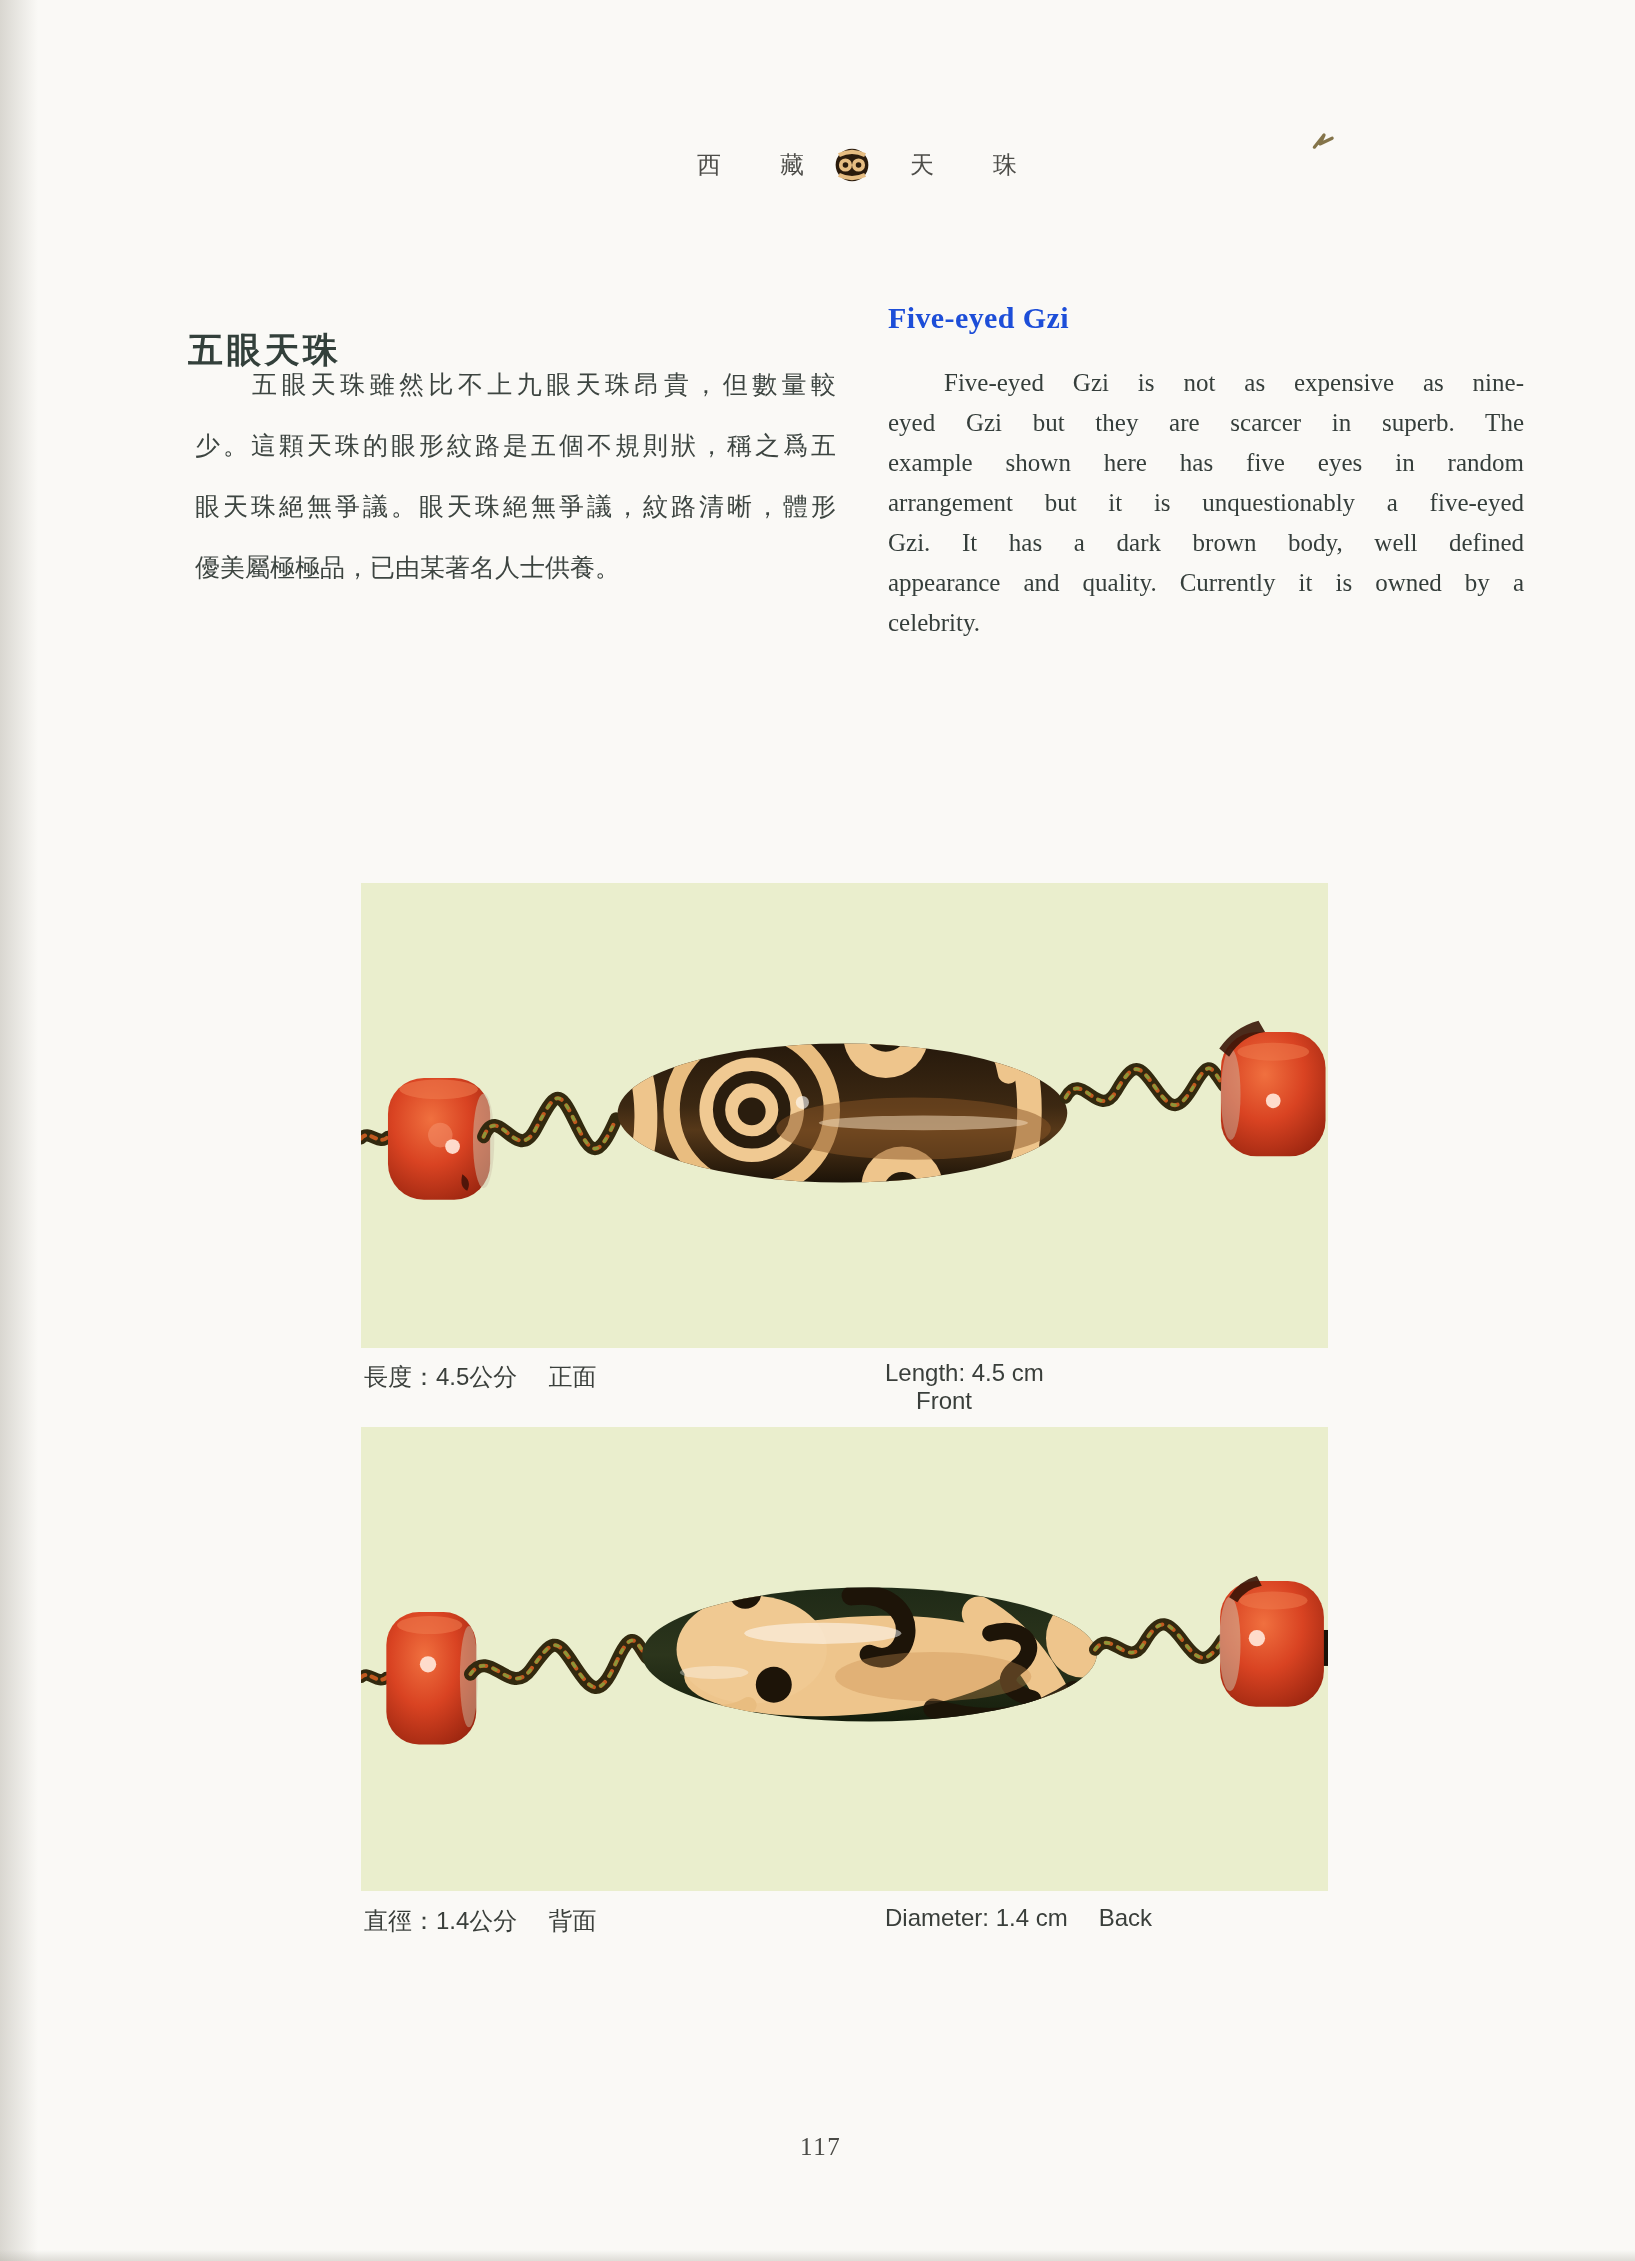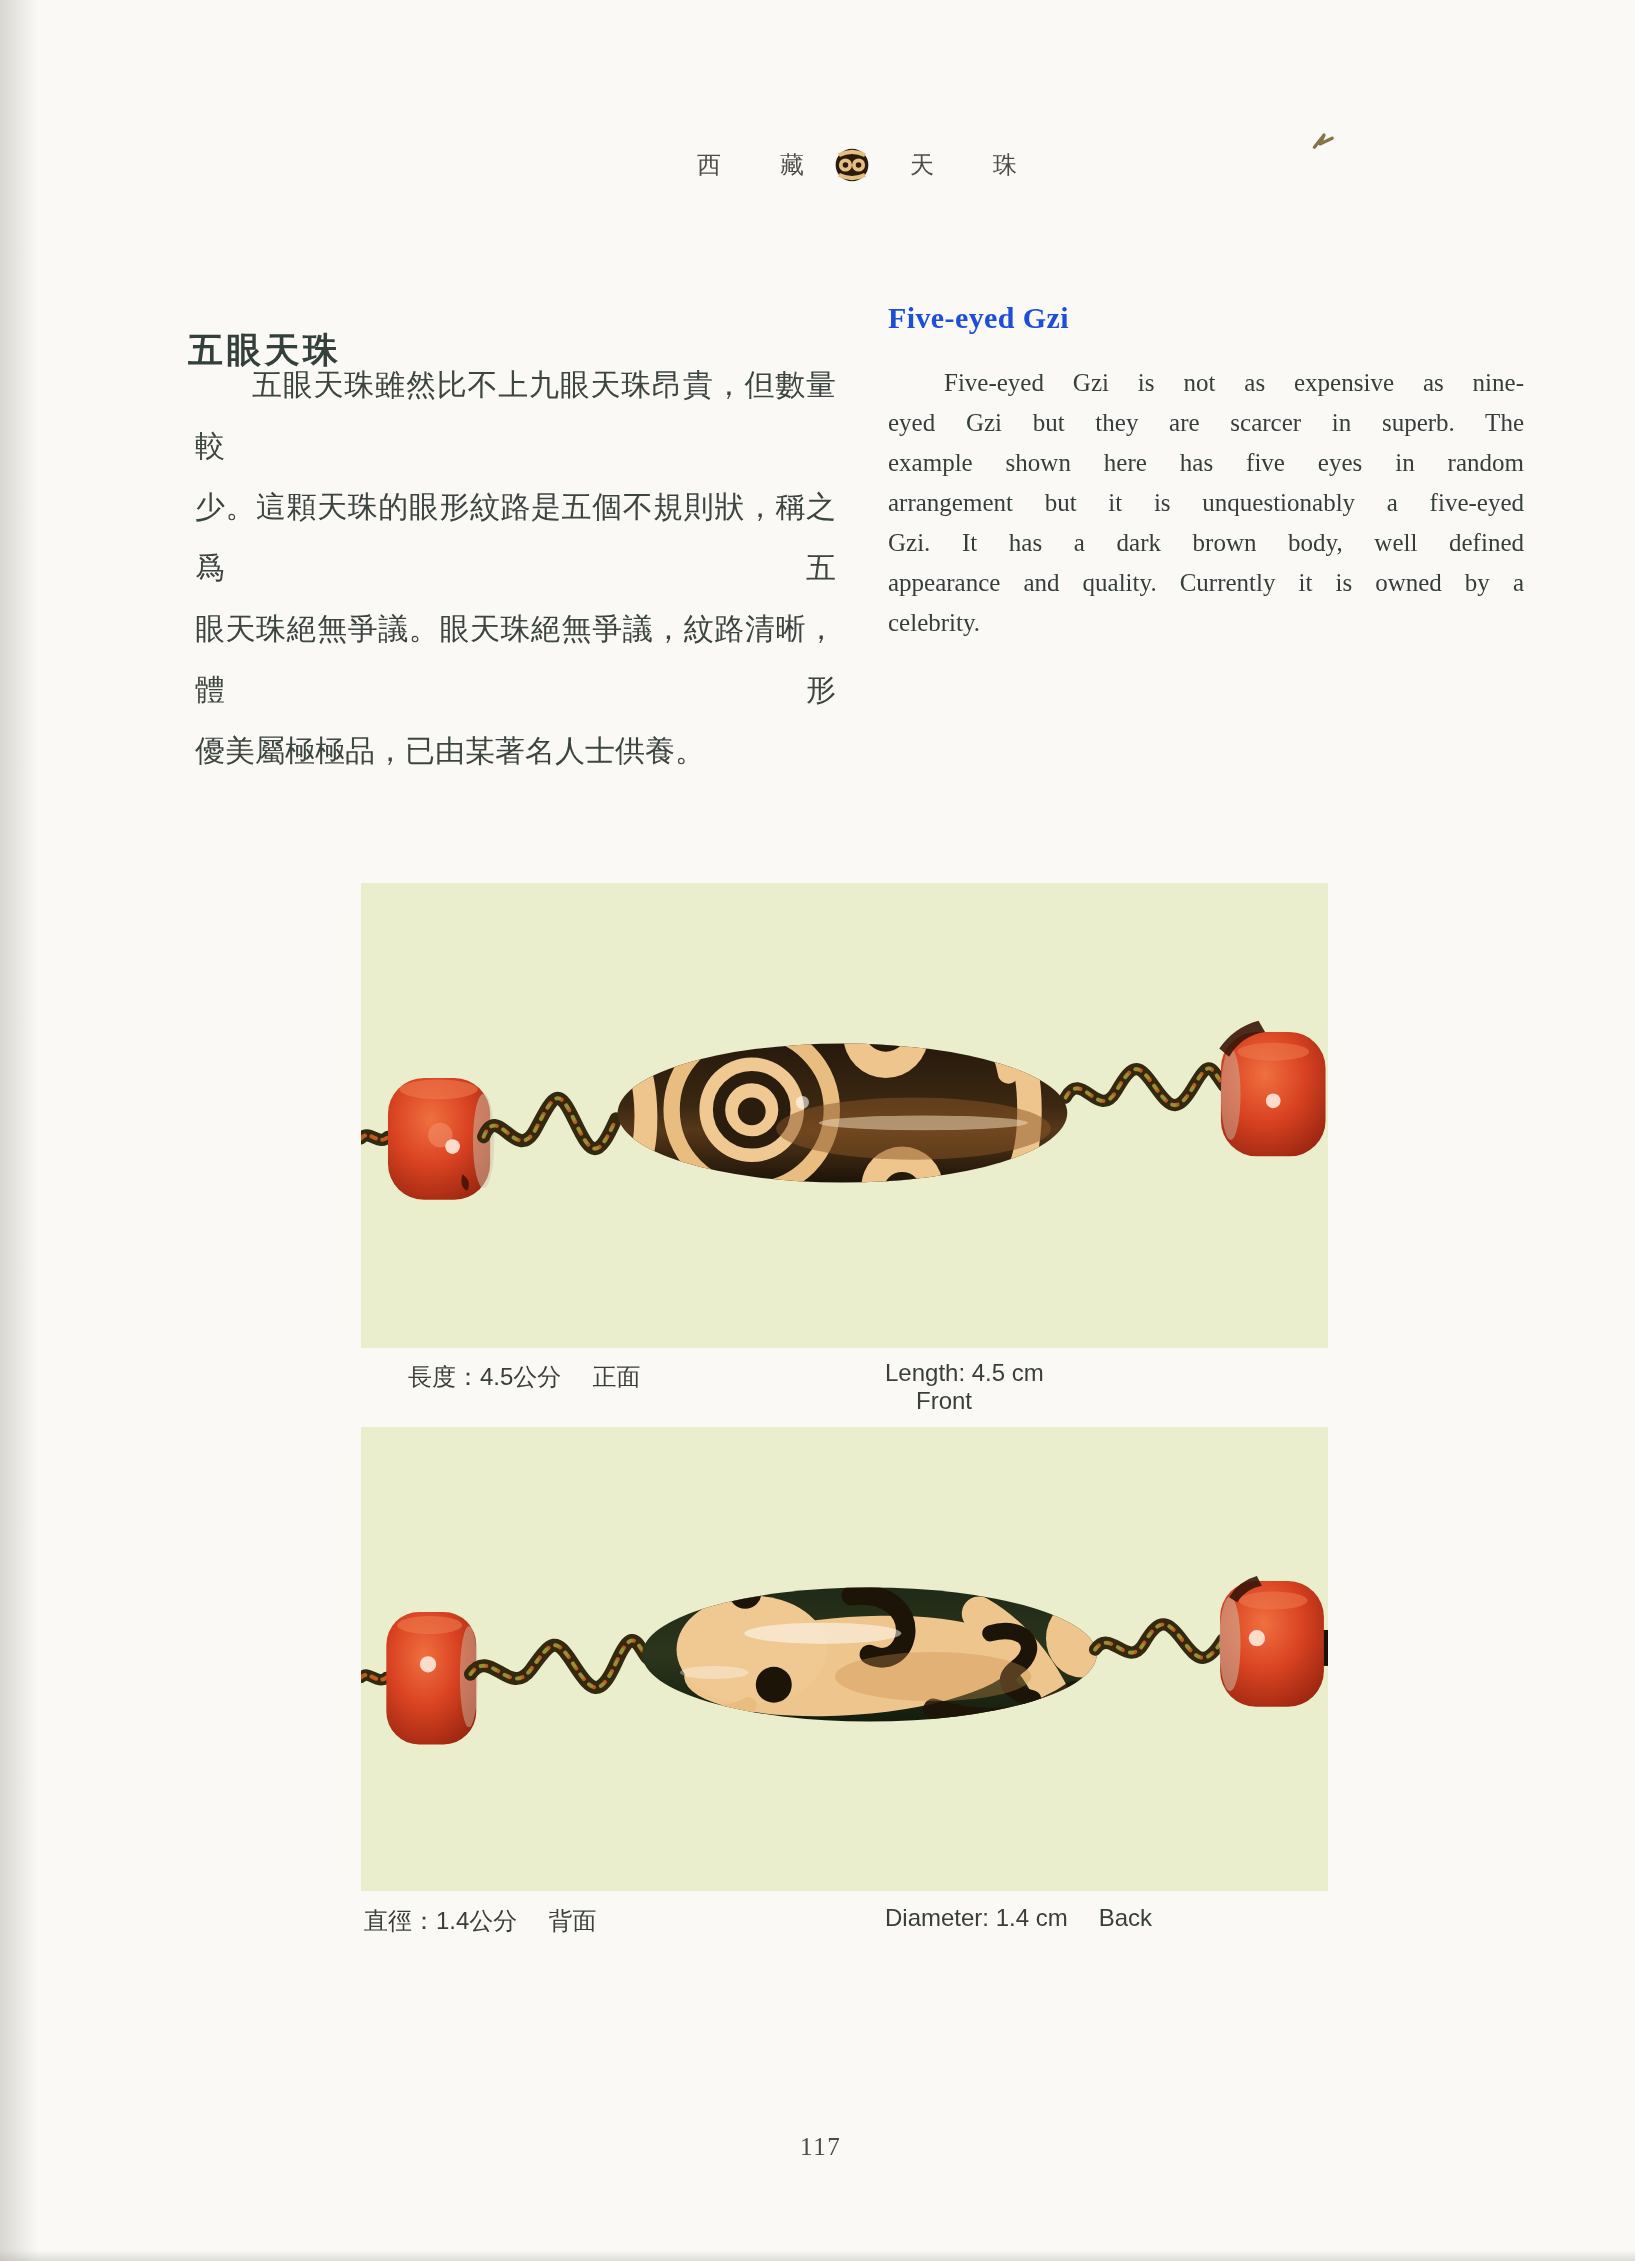--- a/index.html
+++ b/index.html
@@ -17,42 +17,42 @@
   .header-row{position:absolute;left:697px;top:147px;display:flex;align-items:center;}
   .header-char{font-size:24px;color:#4d4d49;letter-spacing:0;line-height:36px;}
   .hc1{margin-right:59px;} .hc2{margin-right:30px;}
   .logo-wrap{width:36px;height:36px;margin-right:40px;}
   .hc3{margin-right:59px;}
   .squiggle{position:absolute;left:1311px;top:131px;}
 
   
   .zh-title{position:absolute;left:188px;top:303px;font-size:35px;font-weight:600;
     color:#33403b;letter-spacing:3.3px;margin-top:24px;}
-  .zh-para{position:absolute;left:195px;top:354px;width:641px;font-size:30px;
+  .zh-para{position:absolute;left:195px;top:354px;width:641px;font-size:25px;
     color:#3d4541;line-height:61px;}
   .zh-para .ln{width:100%;}
   .just{text-align:justify;text-align-last:justify;}
   .indent-zh{text-indent:57px;}
 
   
   .en-title{position:absolute;left:888px;top:301px;font-size:30px;font-weight:bold;
     color:#1d4ed8;letter-spacing:0.4px;}
   .en-para{position:absolute;left:888px;top:363px;width:636px;font-size:25px;
     color:#353e3b;line-height:40px;}
   .indent-en{text-indent:56px;}
 
   
   .photo{position:absolute;width:967px;height:465px;background:#eaeecd;}
   .photo-front{left:361px;top:883px;}
   .photo-back{left:361px;top:1427px;height:464px;}
   .photo svg{display:block;}
 
   .caption-row{position:absolute;display:flex;font-family:"Liberation Sans","DejaVu Sans",sans-serif;
     font-size:24px;color:#3a3f3b;}
-  .cap1{left:364px;top:1361px;margin-left:44px;}
+  .cap1{left:364px;top:1361px;}
   .cap2{left:364px;top:1905px;}
   .cap-en-1{left:885px;top:1359px;flex-direction:column;}
   .cap-en-2{left:885px;top:1904px;}
   .cap-view{margin-left:31px;}
 
   .page-number{position:absolute;left:800px;top:2133px;width:82px;text-align:left;
     font-size:25px;color:#4b4b47;letter-spacing:1.6px;}
 </style>
 </head>
 <body>

